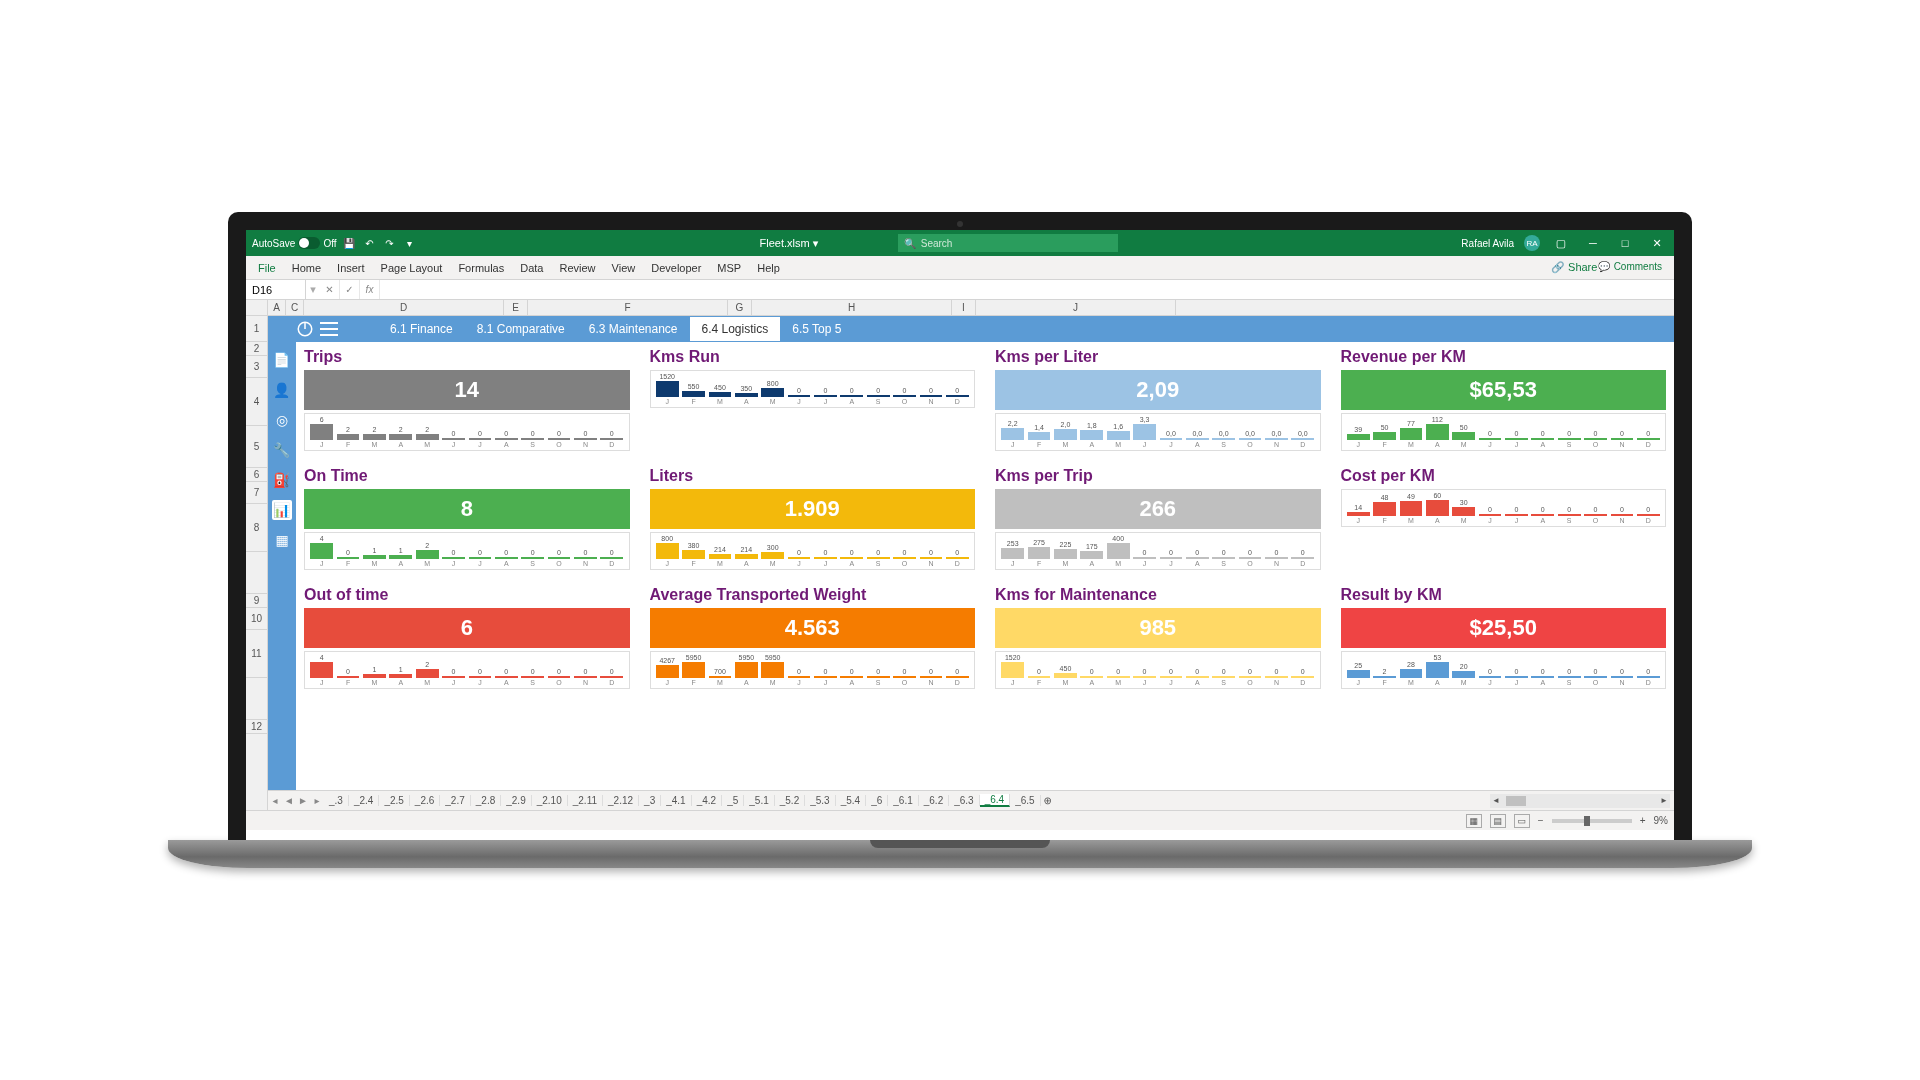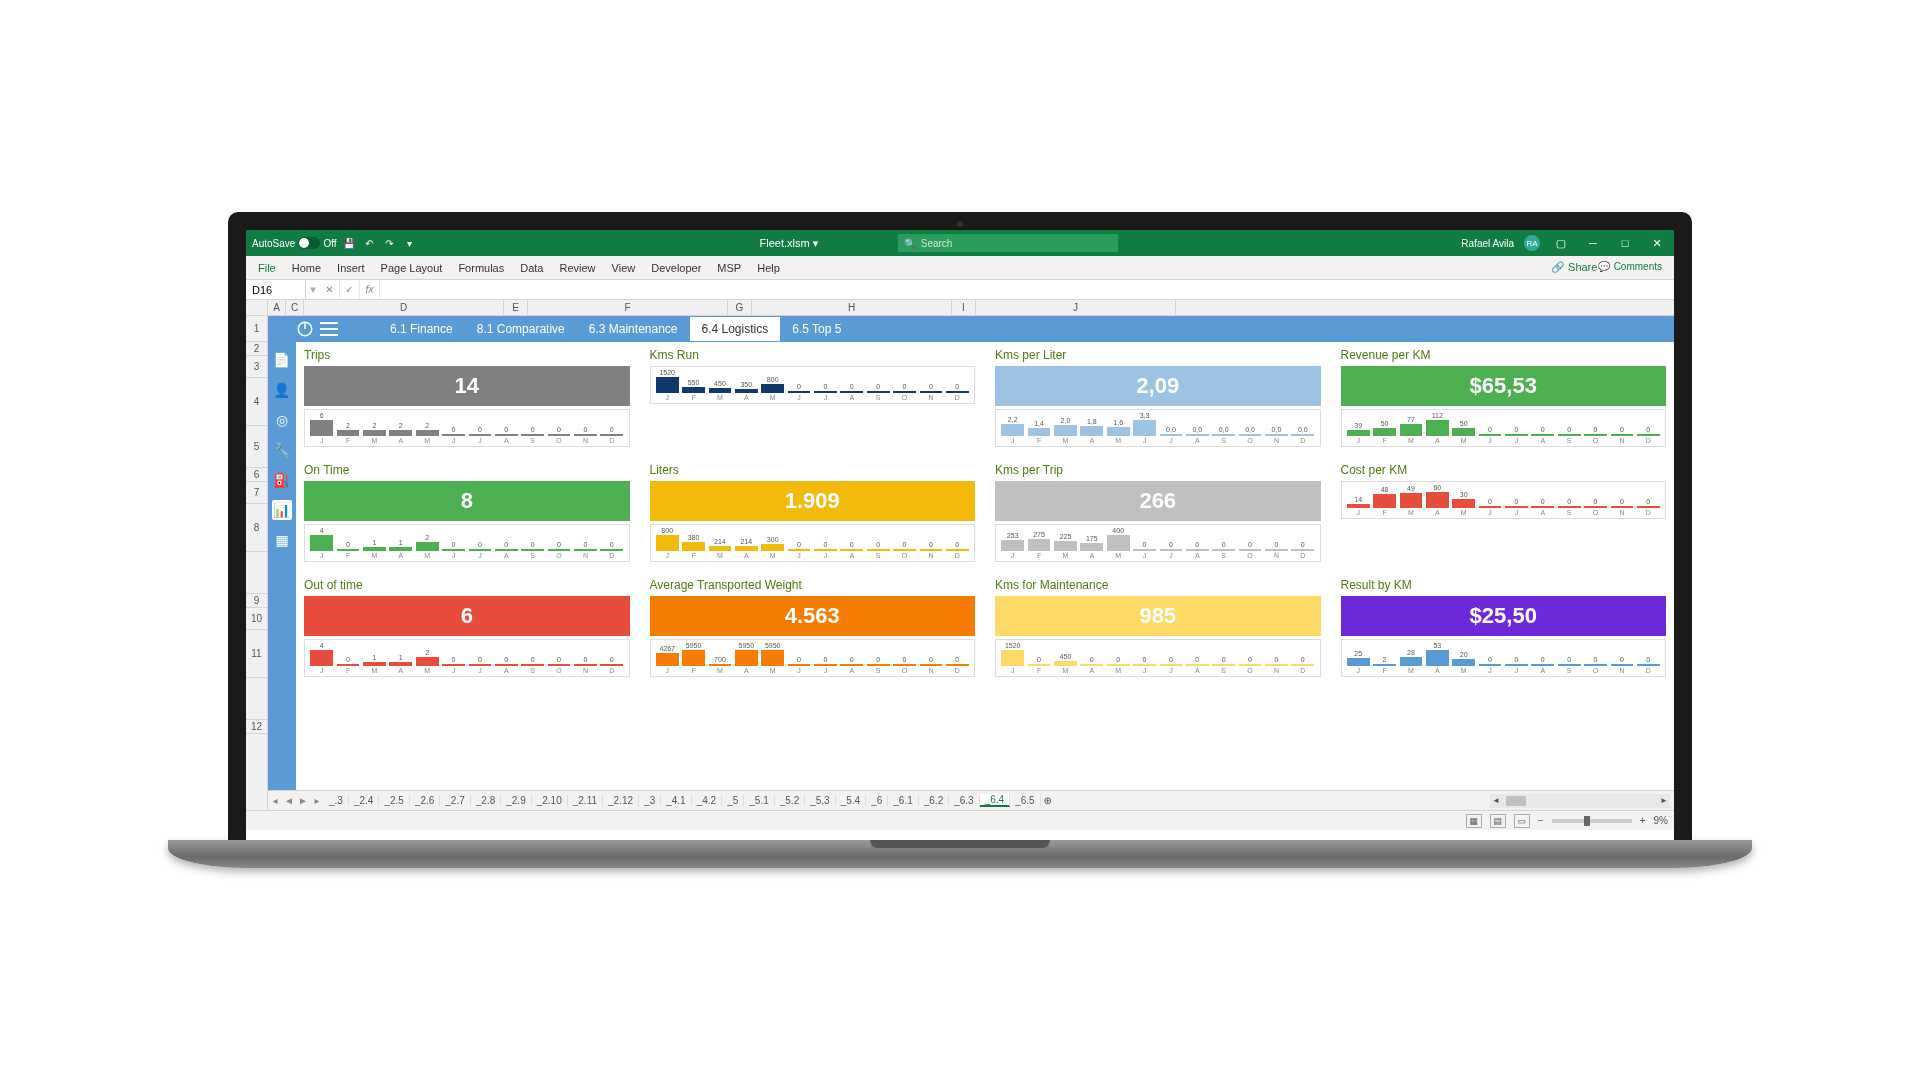--- a/index.html
+++ b/index.html
@@ -51,21 +51,21 @@
 .dash-menu{width:18px;height:14px;margin-right:40px}
 .dash-tab{color:#fff;font-size:12px;padding:5px 12px;cursor:pointer}
 .dash-tab.active{background:#fff;color:#333}
 
 .sidebar{position:absolute;left:0;top:26px;bottom:0;width:28px;background:#5b9bd5;display:flex;flex-direction:column;align-items:center;padding-top:8px;gap:10px}
 .side-ico{width:20px;height:20px;display:flex;align-items:center;justify-content:center;color:#fff;font-size:14px}
 .side-ico.active{background:#fff;color:#333;border-radius:2px}
 
 .dashboard{position:absolute;left:36px;top:32px;right:8px;display:grid;grid-template-columns:repeat(4,1fr);gap:16px 20px}
 .card{}
-.card-title{font-size:12px;font-weight:400;color:#4d7c0f;margin-bottom:4px}
+.card-title{font-size:16px;font-weight:700;color:#701a75;margin-bottom:4px}
 .card-value{height:40px;display:flex;align-items:center;justify-content:center;color:#fff;font-size:22px;font-weight:600}
 .card-chart{height:38px;border:1px solid #ddd;margin-top:3px;display:flex;align-items:flex-end;padding:2px 4px;gap:1px;position:relative;background:#fff}
 .cc-item{flex:1;display:flex;flex-direction:column;align-items:center;justify-content:flex-end;height:100%;gap:1px}
 .cc-label{font-size:7px;color:#555;line-height:1}
 .cc-bar{width:90%;min-height:2px}
 .cc-month{font-size:7px;color:#888;line-height:1}
 
 .sheet-tabs{position:absolute;bottom:0;left:0;right:0;height:20px;background:#f3f2f1;display:flex;align-items:center;font-size:10px;color:#555;border-top:1px solid #d4d4d4}
 .st-nav{width:14px;display:flex;align-items:center;justify-content:center;color:#888}
 .st-tab{padding:0 5px;border-right:1px solid #ddd;cursor:pointer}
@@ -923,21 +923,21 @@
                   </div>
                   <div class="cc-item">
                     <div class="cc-label">0</div>
                     <div class="cc-bar" style="height: 2px; background: rgb(255, 217, 102);"></div>
                     <div class="cc-month">D</div>
                   </div>
                 </div>
               </div>
               <div class="card">
                 <div class="card-title">Result by KM</div>
-                <div class="card-value" style="background: #6d28d9;">$25,50</div>
+                <div class="card-value" style="background: #ef4444;">$25,50</div>
                 <div class="card-chart">
                   <div class="cc-item">
                     <div class="cc-label">25</div>
                     <div class="cc-bar" style="height: 8.49057px; background: rgb(91, 155, 213);"></div>
                     <div class="cc-month">J</div>
                   </div>
                   <div class="cc-item">
                     <div class="cc-label">2</div>
                     <div class="cc-bar" style="height: 2px; background: rgb(91, 155, 213);"></div>
                     <div class="cc-month">F</div>

